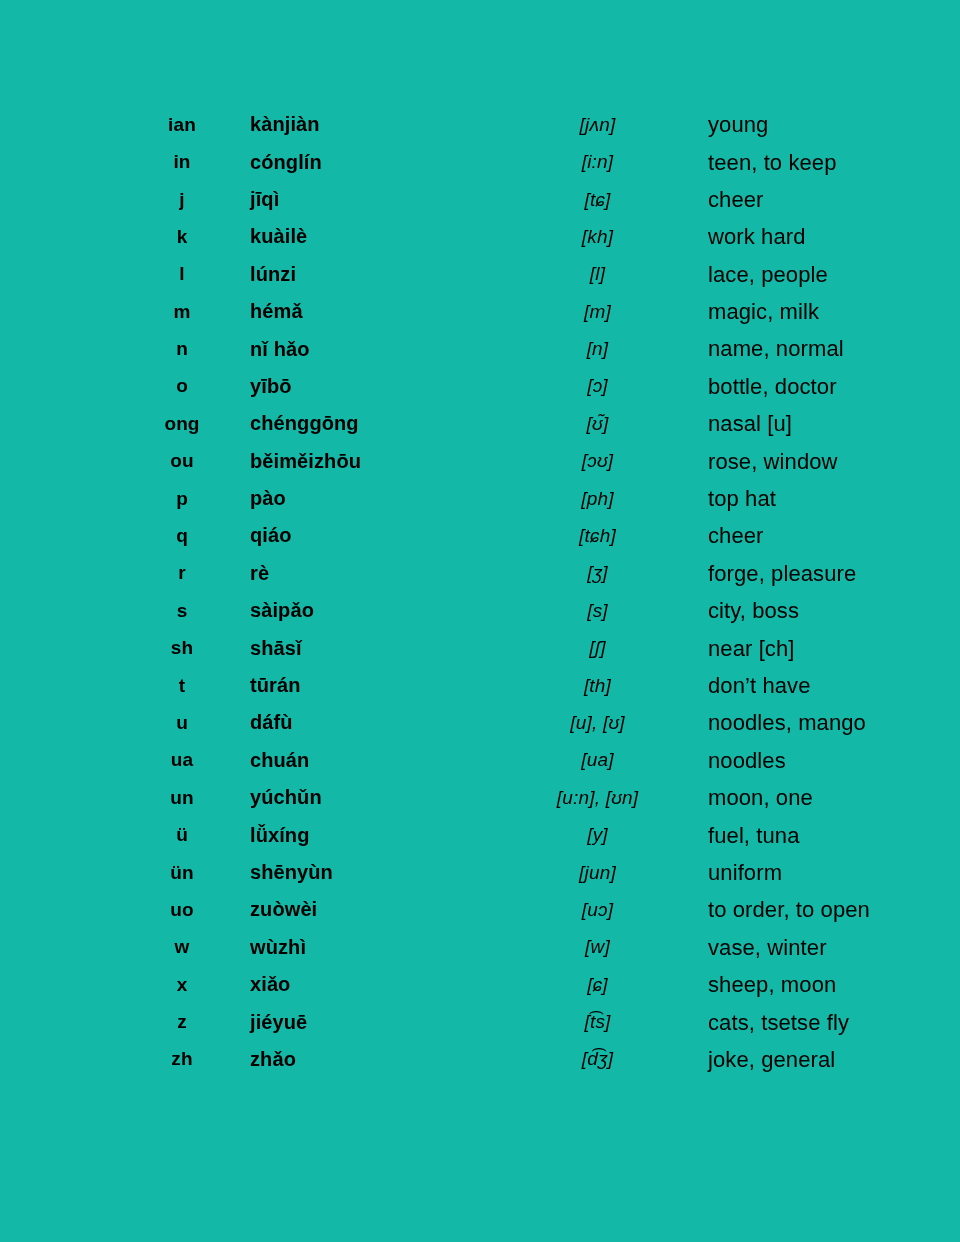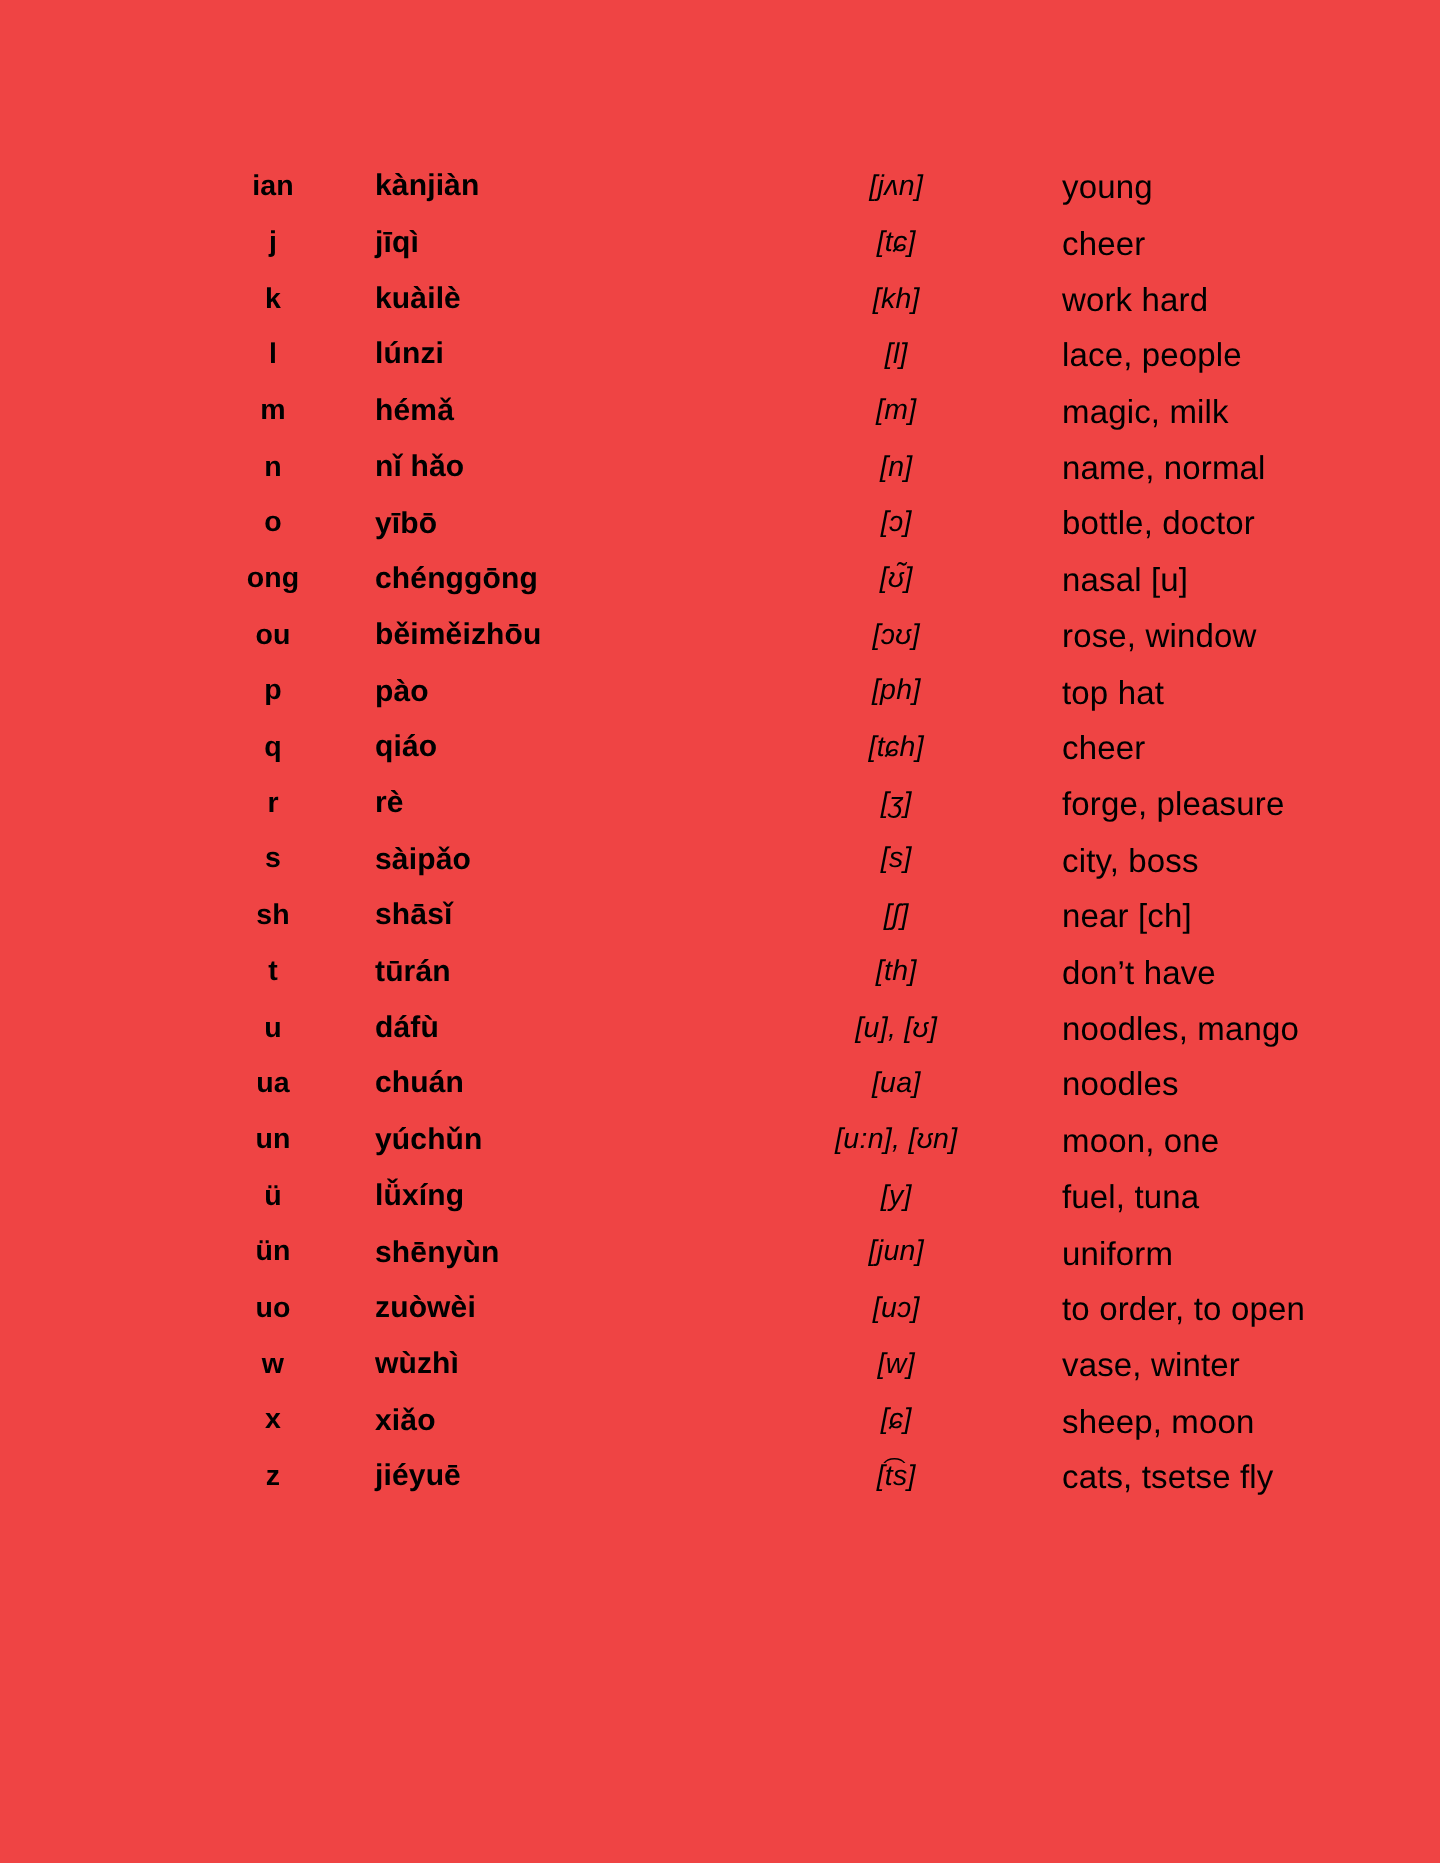--- a/index.html
+++ b/index.html
@@ -11,21 +11,21 @@
     width: 960px;
     height: 1242px;
     font-family: "Liberation Sans", sans-serif;
     color: #000000;
     overflow: hidden;
   }
   #page {
     position: relative;
     width: 960px;
     height: 1242px;
-    background: #ef4444;
+    background: #14b8a6;
   }
   #pron-table {
     position: absolute;
     left: 0;
     top: 106px;
     width: 960px;
     border-collapse: collapse;
   }
   #pron-table tr {
     height: 37.4px;
@@ -74,20 +74,26 @@
 <div id="page">
   <table id="pron-table">
     <tbody>
         <tr>
           <td class="col-initial">ian</td>
           <td class="col-pinyin">kànjiàn</td>
           <td class="col-ipa">[jʌn]</td>
           <td class="col-meaning">young</td>
         </tr>
         <tr>
+          <td class="col-initial">in</td>
+          <td class="col-pinyin">cónglín</td>
+          <td class="col-ipa">[i:n]</td>
+          <td class="col-meaning">teen, to keep</td>
+        </tr>
+        <tr>
           <td class="col-initial">j</td>
           <td class="col-pinyin">jīqì</td>
           <td class="col-ipa">[tɕ]</td>
           <td class="col-meaning">cheer</td>
         </tr>
         <tr>
           <td class="col-initial">k</td>
           <td class="col-pinyin">kuàilè</td>
           <td class="col-ipa">[kh]</td>
           <td class="col-meaning">work hard</td>
@@ -210,16 +216,22 @@
           <td class="col-initial">x</td>
           <td class="col-pinyin">xiǎo</td>
           <td class="col-ipa">[ɕ]</td>
           <td class="col-meaning">sheep, moon</td>
         </tr>
         <tr>
           <td class="col-initial">z</td>
           <td class="col-pinyin">jiéyuē</td>
           <td class="col-ipa">[t͡s]</td>
           <td class="col-meaning">cats, tsetse fly</td>
+        </tr>
+        <tr>
+          <td class="col-initial">zh</td>
+          <td class="col-pinyin">zhǎo</td>
+          <td class="col-ipa">[d͡ʒ]</td>
+          <td class="col-meaning">joke, general</td>
         </tr>
       </tbody>
   </table>
 </div>
 
 </body></html>

